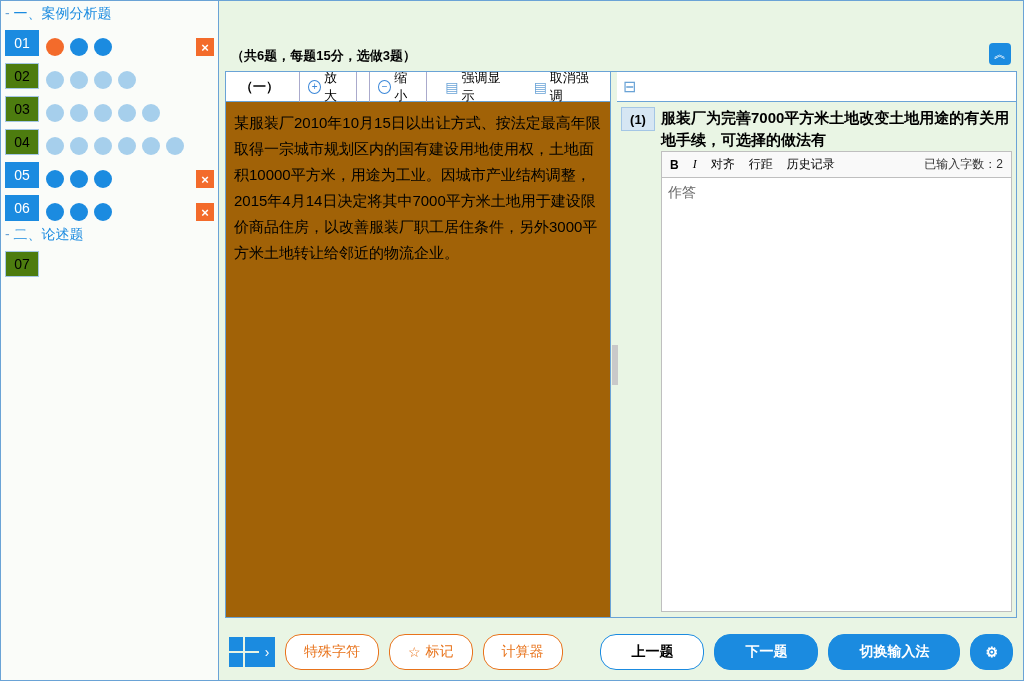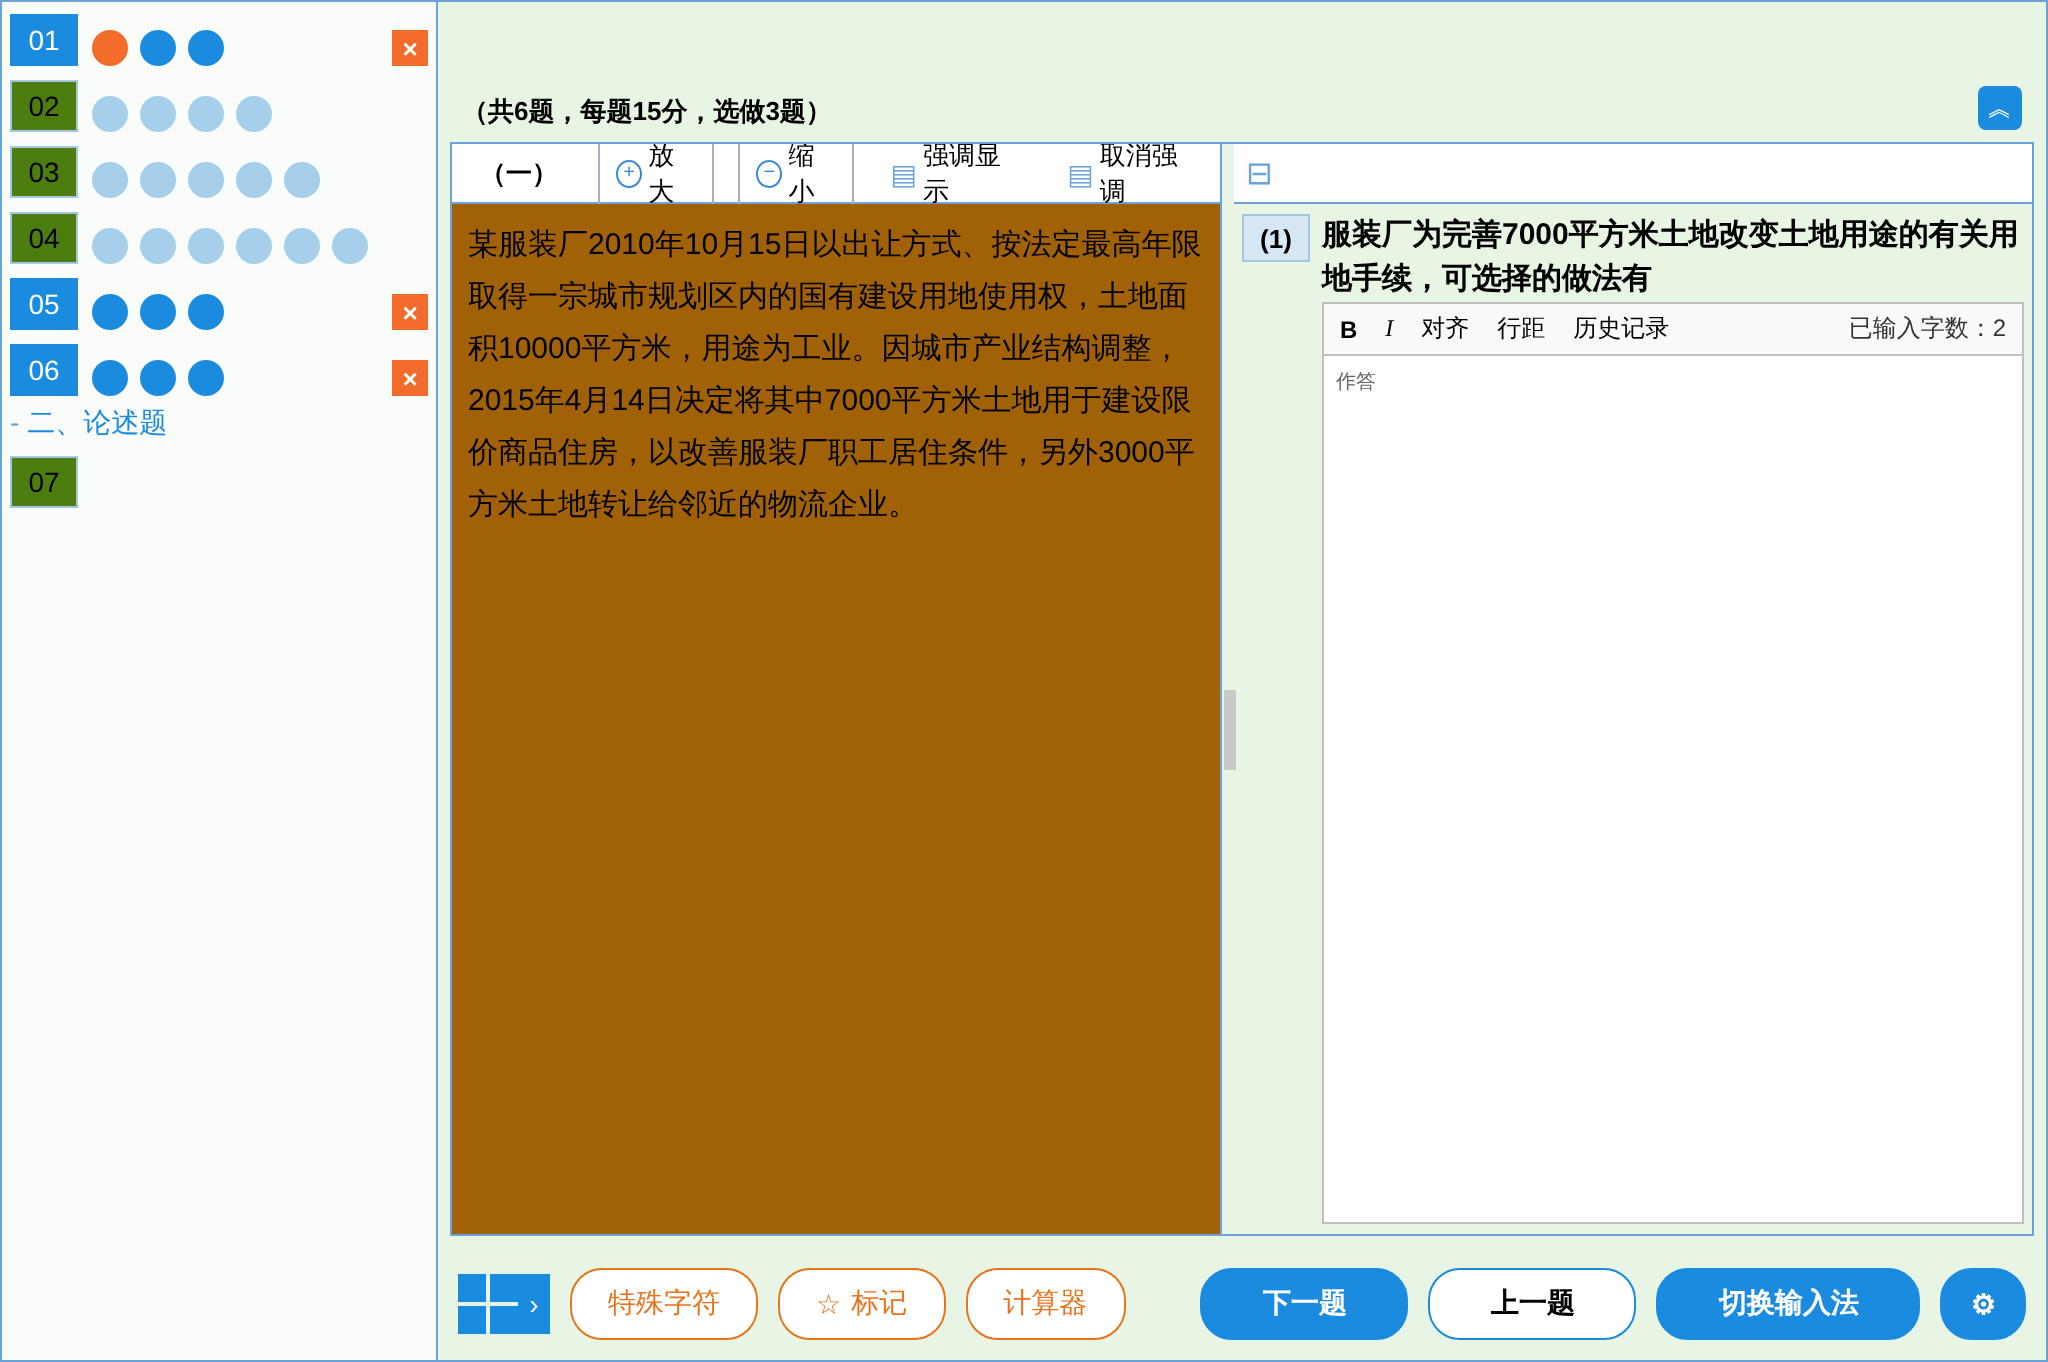--- a/index.html
+++ b/index.html
@@ -38,38 +38,39 @@
 .rp-body { flex: 1; display: flex; gap: 6px; padding: 5px 4px; background: #e9f5e4; overflow: hidden; }
 .subnum { min-width: 34px; height: 24px; background: #d6e6f3; border: 1px solid #a4c6e5; display: flex; align-items: center; justify-content: center; font-weight: bold; }
 .rp-content { flex: 1; display: flex; flex-direction: column; }
 .rp-question { font-size: 15px; line-height: 22px; margin-bottom: 0; font-weight: bold; }
 .editor { flex: 1; border: 1px solid #bfbfbf; background: #fff; display: flex; flex-direction: column; }
 .editor-tb { display: flex; align-items: center; height: 26px; border-bottom: 1px solid #bfbfbf; padding: 0 8px; gap: 14px; font-size: 12px; background: #f9f9f9; }
 .editor-tb .etbbtn { cursor: pointer; }
 .editor-tb .bold { font-weight: bold; }
 .editor-tb .italic { font-style: italic; font-family: serif; }
 .editor-count { margin-left: auto; color: #333; }
-.editor-area { flex: 1; padding: 6px; font-size: 10px; color: #666; outline: none; }
+.editor-area { flex: 1; padding: 6px; font-size: 14px; color: #666; outline: none; }
 .bottombar { display: flex; align-items: center; padding: 10px; gap: 10px; }
 .grid-toggle { display: flex; align-items: center; cursor: pointer; }
 .grid-icon { width: 30px; height: 30px; display: grid; grid-template-columns: 1fr 1fr; grid-template-rows: 1fr 1fr; gap: 2px; }
 .grid-icon span { background: #1b8be0; }
 .grid-arrow { width: 16px; height: 30px; background: #1b8be0; color: #fff; display: flex; align-items: center; justify-content: center; font-size: 14px; }
 .bbtn { height: 36px; padding: 0 18px; border: 1px solid #e8731b; background: #fff; color: #e8731b; border-radius: 16px; display: flex; align-items: center; gap: 5px; cursor: pointer; font-size: 14px; }
 .bbtn.blue-o { border-color: #1b8be0; color: #000; padding: 0 30px; font-weight: bold; }
 .bbtn.blue { border-color: #1b8be0; background: #1b8be0; color: #fff; padding: 0 30px; font-weight: bold; }
 .bbtn.gear { padding: 0 14px; }
 </style>
 </head>
 <body>
 
 <div class="app">
   <div class="sidebar">
     <div id="nav-sections">
         <div class="sect">
+          <div class="sect-title">一、案例分析题</div>
           <div class="qrow">
             <div class="qnum active">01</div>
             <div class="dots">
               <span class="dot orange"></span>
               <span class="dot filled"></span>
               <span class="dot filled"></span>
             </div>
             <span class="xclose">×</span>
           </div>
           <div class="qrow">
@@ -194,21 +195,21 @@
           </div>
         <div class="grid-arrow">›</div>
       </div>
       <button class="bbtn">特殊字符</button>
       <button class="bbtn">
           <span>☆</span>
           <span>标记</span>
         </button>
       <button class="bbtn">计算器</button>
       <div style="flex:1"></div>
+      <button class="bbtn blue-o">上一题</button>
       <button class="bbtn blue">下一题</button>
-      <button class="bbtn blue-o">上一题</button>
       <button class="bbtn blue">切换输入法</button>
       <button class="bbtn blue gear">
           <span>⚙</span>
         </button>
     </div>
   </div>
 </div>
 
 </body></html>

